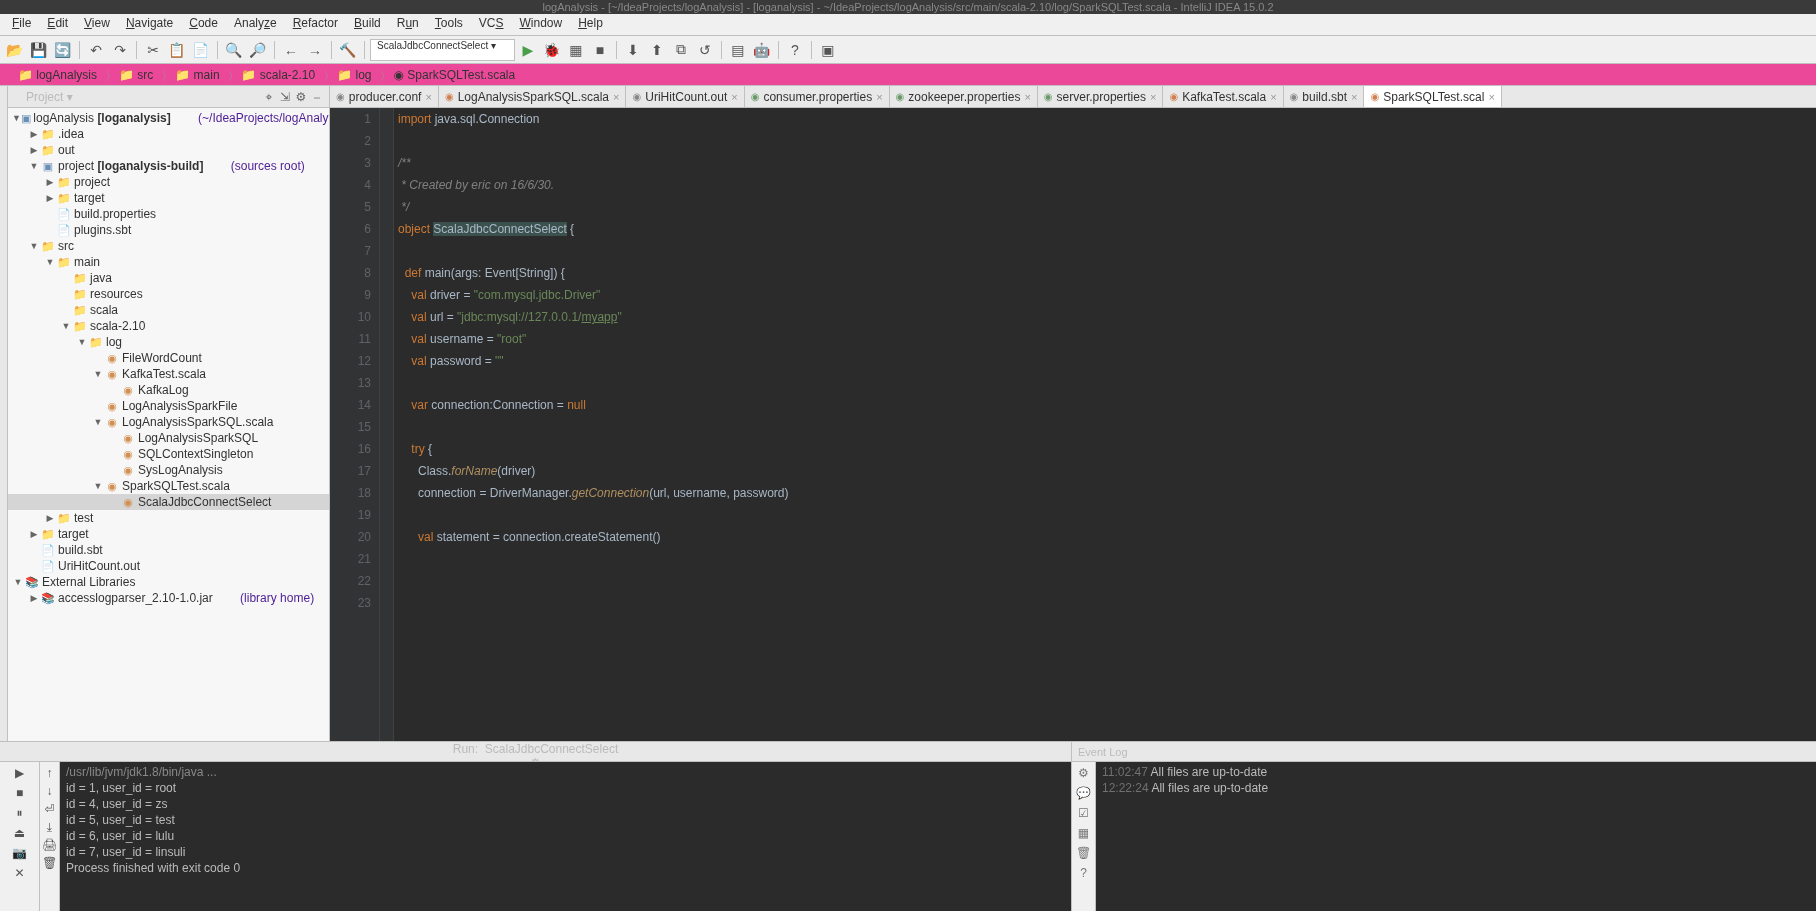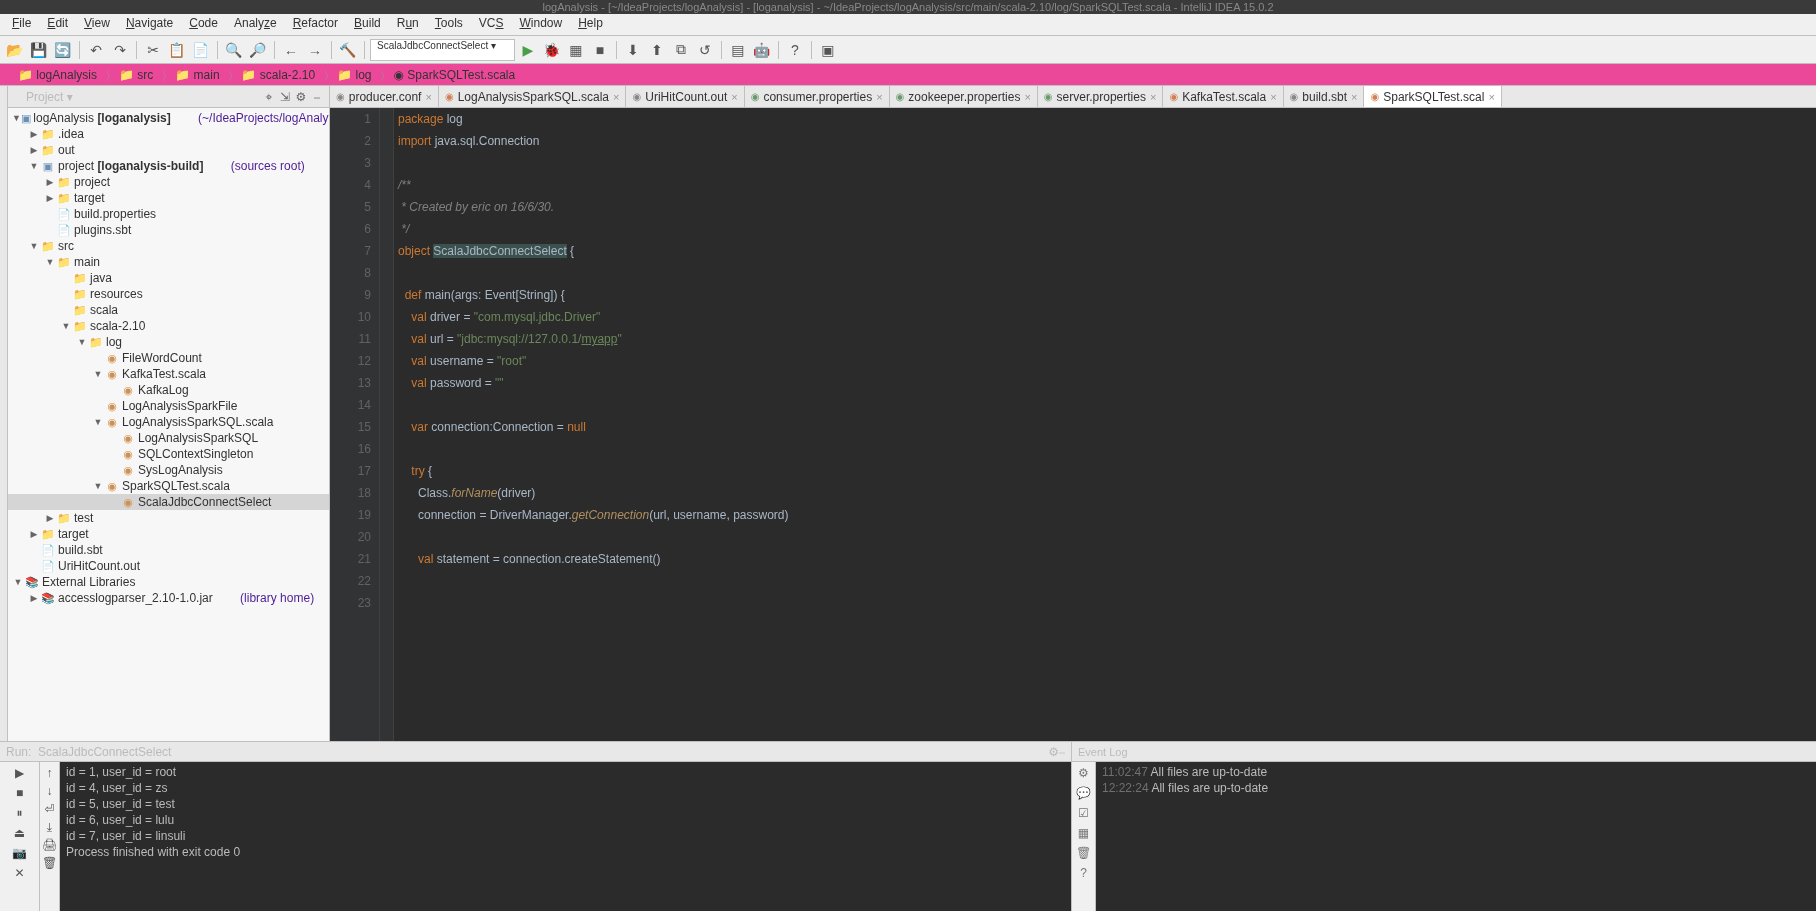--- a/index.html
+++ b/index.html
@@ -57,21 +57,21 @@
 .kw { color:#cc7832; }
 .str { color:#6a8759; }
 .cmt { color:#808080; font-style:italic; }
 .cls { color:#a9b7c6; }
 .hl { background:#3b514d; }
 .fn-it { color:#b09060; font-style:italic; }
 .ul { text-decoration:underline; }
 
 .bottom { display:flex; height:170px; border-top:1px solid #c0c0c0; }
 .run-panel { flex:1; display:flex; flex-direction:column; background:#f7f7f7; border-right:1px solid #c0c0c0; }
-.rp-header { height:20px; background:#e8e8e8; display:flex; align-items:center; padding:0 6px; font-size:11px; border-bottom:1px solid #c0c0c0; }
+.rp-header { height:20px; background:#e8e8e8; display:flex; align-items:center; padding:0 6px; font-size:11px; border-bottom:1px solid #c0c0c0;flex-direction:column; }
 .rp-header .lbl { flex:1; }
 .rp-body { flex:1; display:flex; }
 .rp-gutter { width:40px; background:#f0f0f0; border-right:1px solid #c0c0c0; display:flex; flex-direction:column; align-items:center; padding:2px 0; gap:2px; }
 .rp-gutter .gbtn { width:18px; height:18px; display:flex; align-items:center; justify-content:center; font-size:12px; color:#555; }
 .rp-gutter2 { width:20px; background:#f0f0f0; border-right:1px solid #c0c0c0; display:flex; flex-direction:column; align-items:center; padding:2px 0; }
 .rp-gutter2 .gbtn { width:18px; height:18px; display:flex; align-items:center; justify-content:center; font-size:12px; color:#555; }
 .console { flex:1; background:#2b2b2b; color:#bbb; font-family:"Consolas",monospace; font-size:12px; padding:2px 6px; line-height:16px; white-space:pre; overflow:auto; }
 .console .path { color:#888; }
 
 .event-panel { width:744px; display:flex; flex-direction:column; background:#f7f7f7; }
@@ -390,21 +390,20 @@
           <div>17</div>
           <div>18</div>
           <div>19</div>
           <div>20</div>
           <div>21</div>
           <div>22</div>
           <div>23</div>
         </div>
       <div class="fold"></div>
       <div class="code" id="code">
-          <div class="ln"><span class="kw">package </span><span class="cls">log</span></div>
           <div class="ln"><span class="kw">import </span><span class="cls">java.sql.Connection</span></div>
           <div class="ln"><span></span></div>
           <div class="ln"><span class="cmt">/**</span></div>
           <div class="ln"><span class="cmt"> * Created by eric on 16/6/30.</span></div>
           <div class="ln"><span class="cmt"> */</span></div>
           <div class="ln"><span class="kw">object </span><span class="hl">ScalaJdbcConnectSelect</span><span> {</span></div>
           <div class="ln"><span></span></div>
           <div class="ln"><span>  </span><span class="kw">def </span><span class="cls">main</span><span>(args: Event[</span><span class="cls">String</span><span>]) {</span></div>
           <div class="ln"><span>    </span><span class="kw">val </span><span class="cls">driver</span><span> = </span><span class="str">"com.mysql.jdbc.Driver"</span></div>
           <div class="ln"><span>    </span><span class="kw">val </span><span class="cls">url</span><span> = </span><span class="str">"jdbc:mysql://127.0.0.1/</span><span class="str ul">myapp</span><span class="str">"</span></div>
@@ -440,21 +439,21 @@
         <div class="gbtn">✕</div>
       </div>
       <div class="rp-gutter2">
         <div class="gbtn">↑</div>
         <div class="gbtn">↓</div>
         <div class="gbtn">⏎</div>
         <div class="gbtn">⤓</div>
         <div class="gbtn">🖨</div>
         <div class="gbtn">🗑</div>
       </div>
-      <div class="console" id="console"><div>id = 1, user_id = root</div><div>id = 4, user_id = zs</div><div>id = 5, user_id = test</div><div>id = 6, user_id = lulu</div><div>id = 7, user_id = linsuli</div><div></div><div>Process finished with exit code 0</div></div>
+      <div class="console" id="console"><div class="path">/usr/lib/jvm/jdk1.8/bin/java ...</div><div>id = 1, user_id = root</div><div>id = 4, user_id = zs</div><div>id = 5, user_id = test</div><div>id = 6, user_id = lulu</div><div>id = 7, user_id = linsuli</div><div></div><div>Process finished with exit code 0</div></div>
     </div>
   </div>
 
   <div class="event-panel">
     <div class="ep-header">Event Log</div>
     <div class="ep-body">
       <div class="ep-gutter">
         <div class="gbtn">⚙</div>
         <div class="gbtn">💬</div>
         <div class="gbtn">☑</div>

